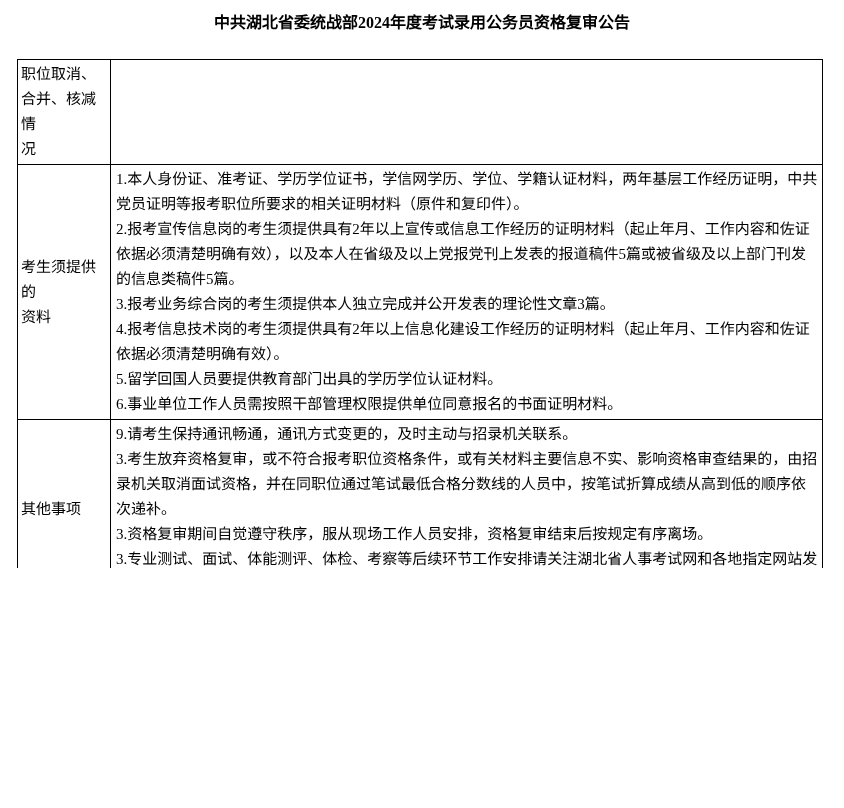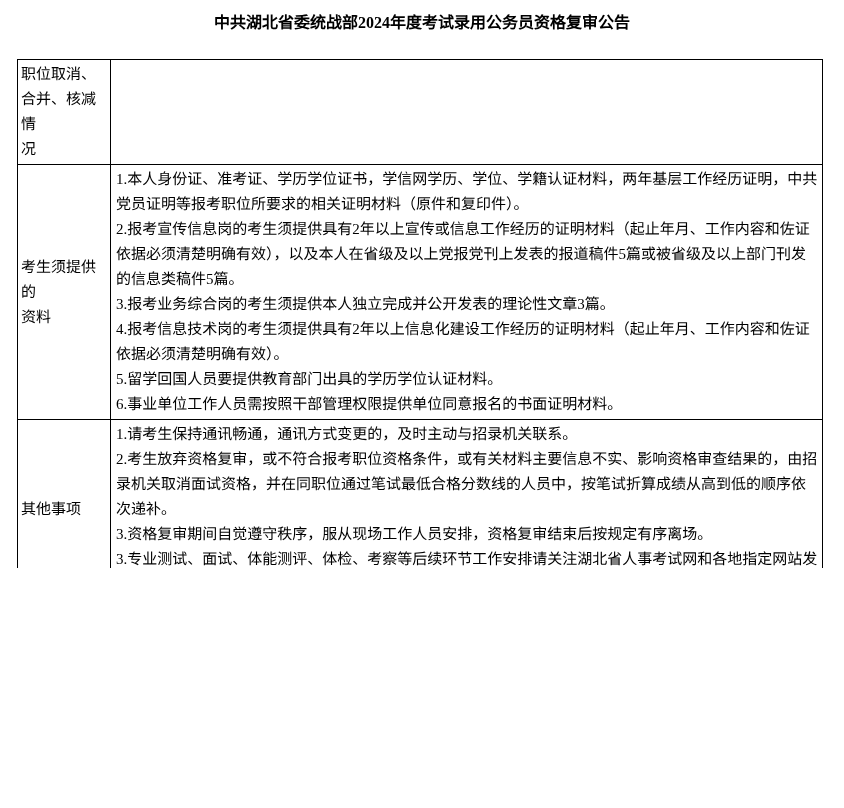--- a/index.html
+++ b/index.html
@@ -84,22 +84,22 @@
             <div class="para">2.报考宣传信息岗的考生须提供具有2年以上宣传或信息工作经历的证明材料（起止年月、工作内容和佐证依据必须清楚明确有效），以及本人在省级及以上党报党刊上发表的报道稿件5篇或被省级及以上部门刊发的信息类稿件5篇。</div>
             <div class="para">3.报考业务综合岗的考生须提供本人独立完成并公开发表的理论性文章3篇。</div>
             <div class="para">4.报考信息技术岗的考生须提供具有2年以上信息化建设工作经历的证明材料（起止年月、工作内容和佐证依据必须清楚明确有效）。</div>
             <div class="para">5.留学回国人员要提供教育部门出具的学历学位认证材料。</div>
             <div class="para">6.事业单位工作人员需按照干部管理权限提供单位同意报名的书面证明材料。</div>
           </td>
     </tr>
     <tr class="r4">
       <td class="label">其他事项</td>
       <td class="content">
-            <div class="para">1.请考生保持通讯畅通，通讯方式变更的，及时主动与招录机关联系。</div>
-            <div class="para">2.考生放弃资格复审，或不符合报考职位资格条件，或有关材料主要信息不实、影响资格审查结果的，由招录机关取消面试资格，并在同职位通过笔试最低合格分数线的人员中，按笔试折算成绩从高到低的顺序依次递补。</div>
+            <div class="para">9.请考生保持通讯畅通，通讯方式变更的，及时主动与招录机关联系。</div>
+            <div class="para">3.考生放弃资格复审，或不符合报考职位资格条件，或有关材料主要信息不实、影响资格审查结果的，由招录机关取消面试资格，并在同职位通过笔试最低合格分数线的人员中，按笔试折算成绩从高到低的顺序依次递补。</div>
             <div class="para">3.资格复审期间自觉遵守秩序，服从现场工作人员安排，资格复审结束后按规定有序离场。</div>
             <div class="para">3.专业测试、面试、体能测评、体检、考察等后续环节工作安排请关注湖北省人事考试网和各地指定网站发布信息。</div>
           </td>
     </tr>
     <tr class="r6">
       <td class="attachment-cell" colspan="2">
         <span class="attachment-link">附件：中共湖北省委统战部资格复审人员名单</span>
       </td>
     </tr>
 

